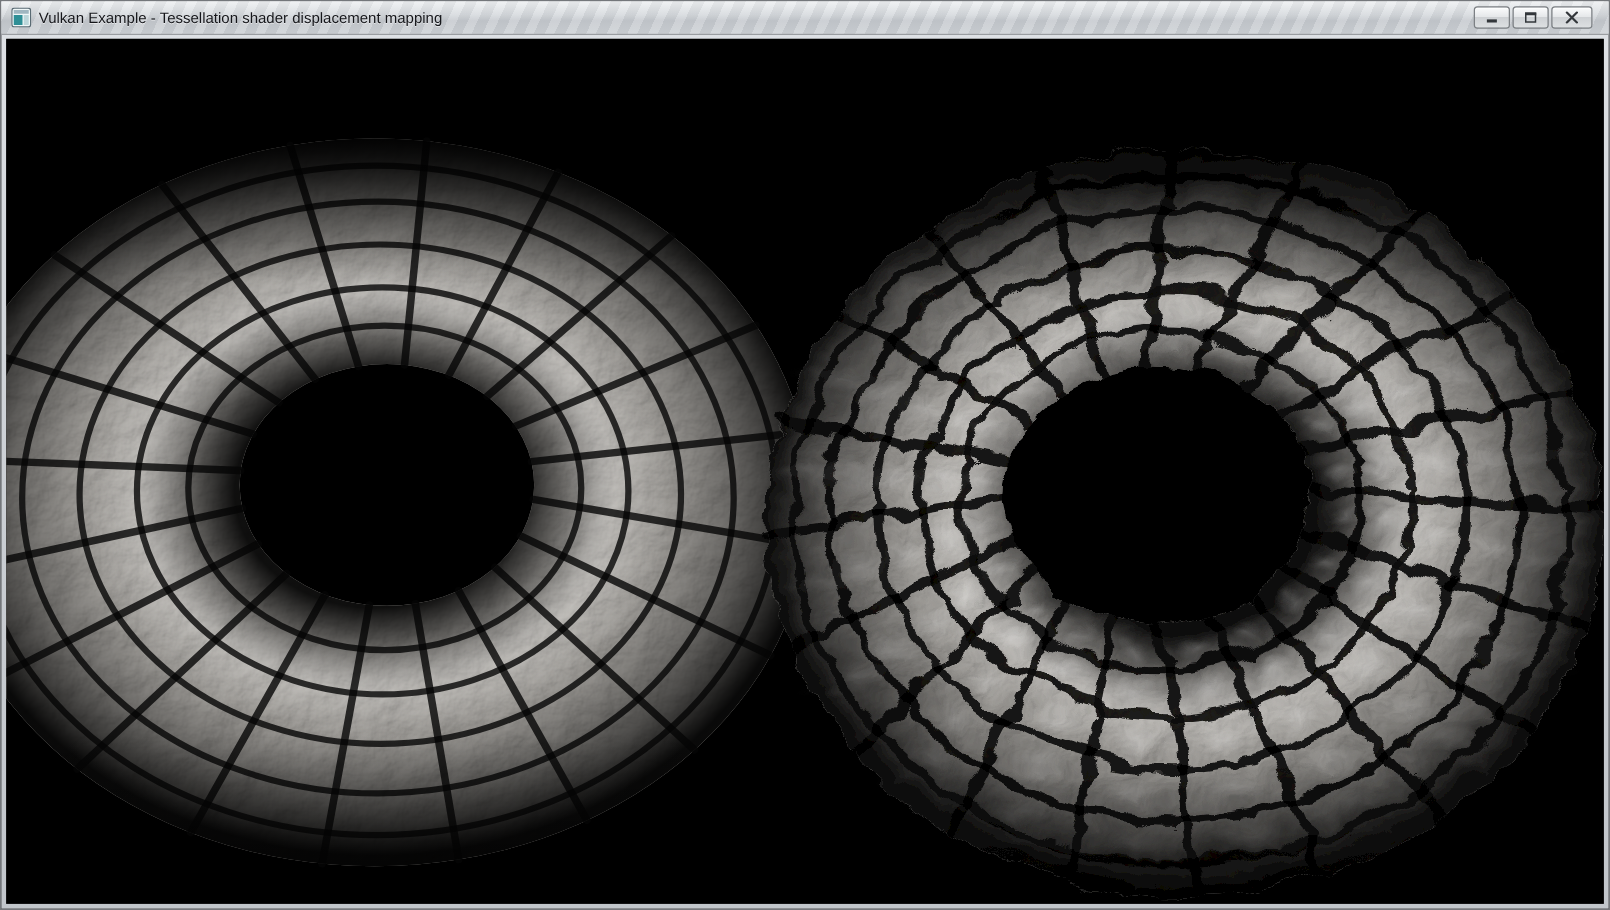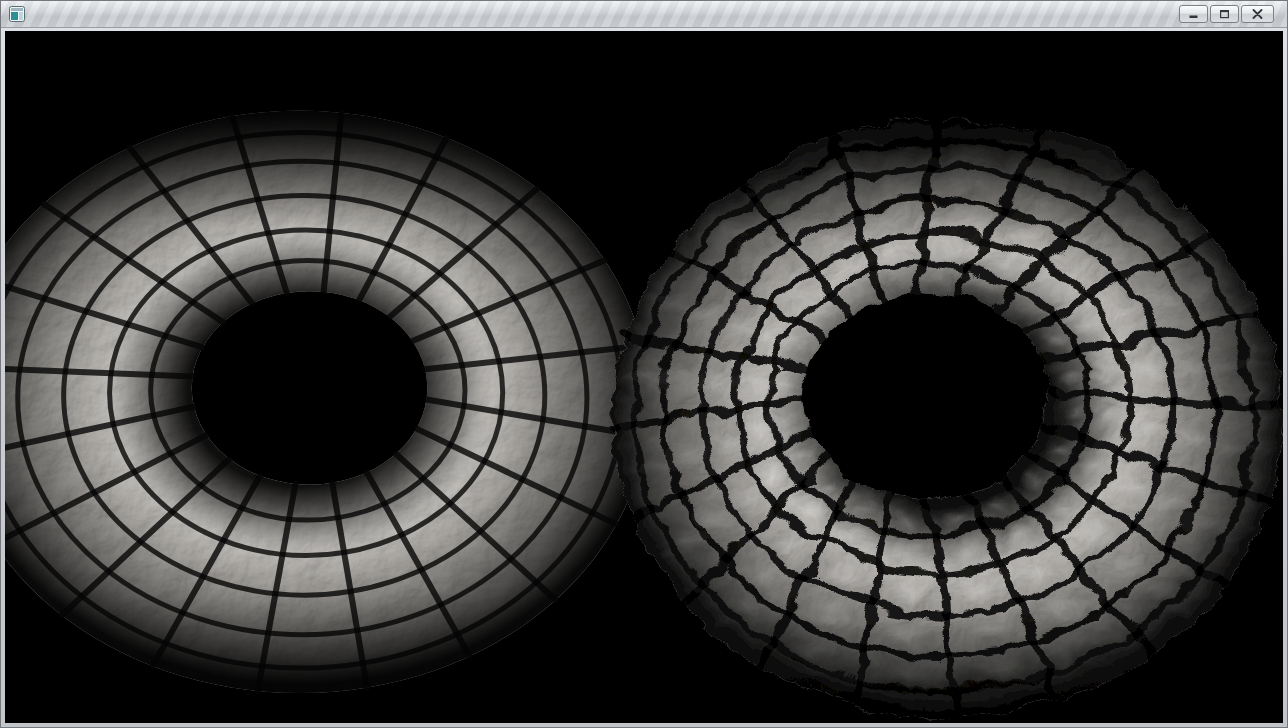--- a/index.html
+++ b/index.html
@@ -58,20 +58,21 @@
 
 <div class="window">
 
   <div class="titlebar">
     <svg class="app-icon" viewBox="0 0 16 16" aria-hidden="true">
       <rect x="0.5" y="0.5" width="15" height="15" rx="2" fill="#eef6f7" stroke="#5a6b74"></rect>
       <rect x="2" y="2" width="12" height="3" fill="#9fb6c0"></rect>
       <rect x="2" y="6" width="7" height="8" fill="#2e8f96"></rect>
       <rect x="10" y="6" width="4" height="8" fill="#bcd6da"></rect>
     </svg>
+    <span class="title">Vulkan Example - Tessellation shader displacement mapping</span>
 
     <div class="winbtns">
       <button class="winbtn" title="Minimize">
         <svg width="11" height="10" viewBox="0 0 11 10">
           <rect x="1.5" y="6.5" width="8" height="2.5" fill="#33373b"></rect>
         </svg>
       </button>
       <button class="winbtn" title="Maximize">
         <svg width="11" height="10" viewBox="0 0 11 10">
           <rect x="1" y="1" width="9" height="2.2" fill="#33373b"></rect>

